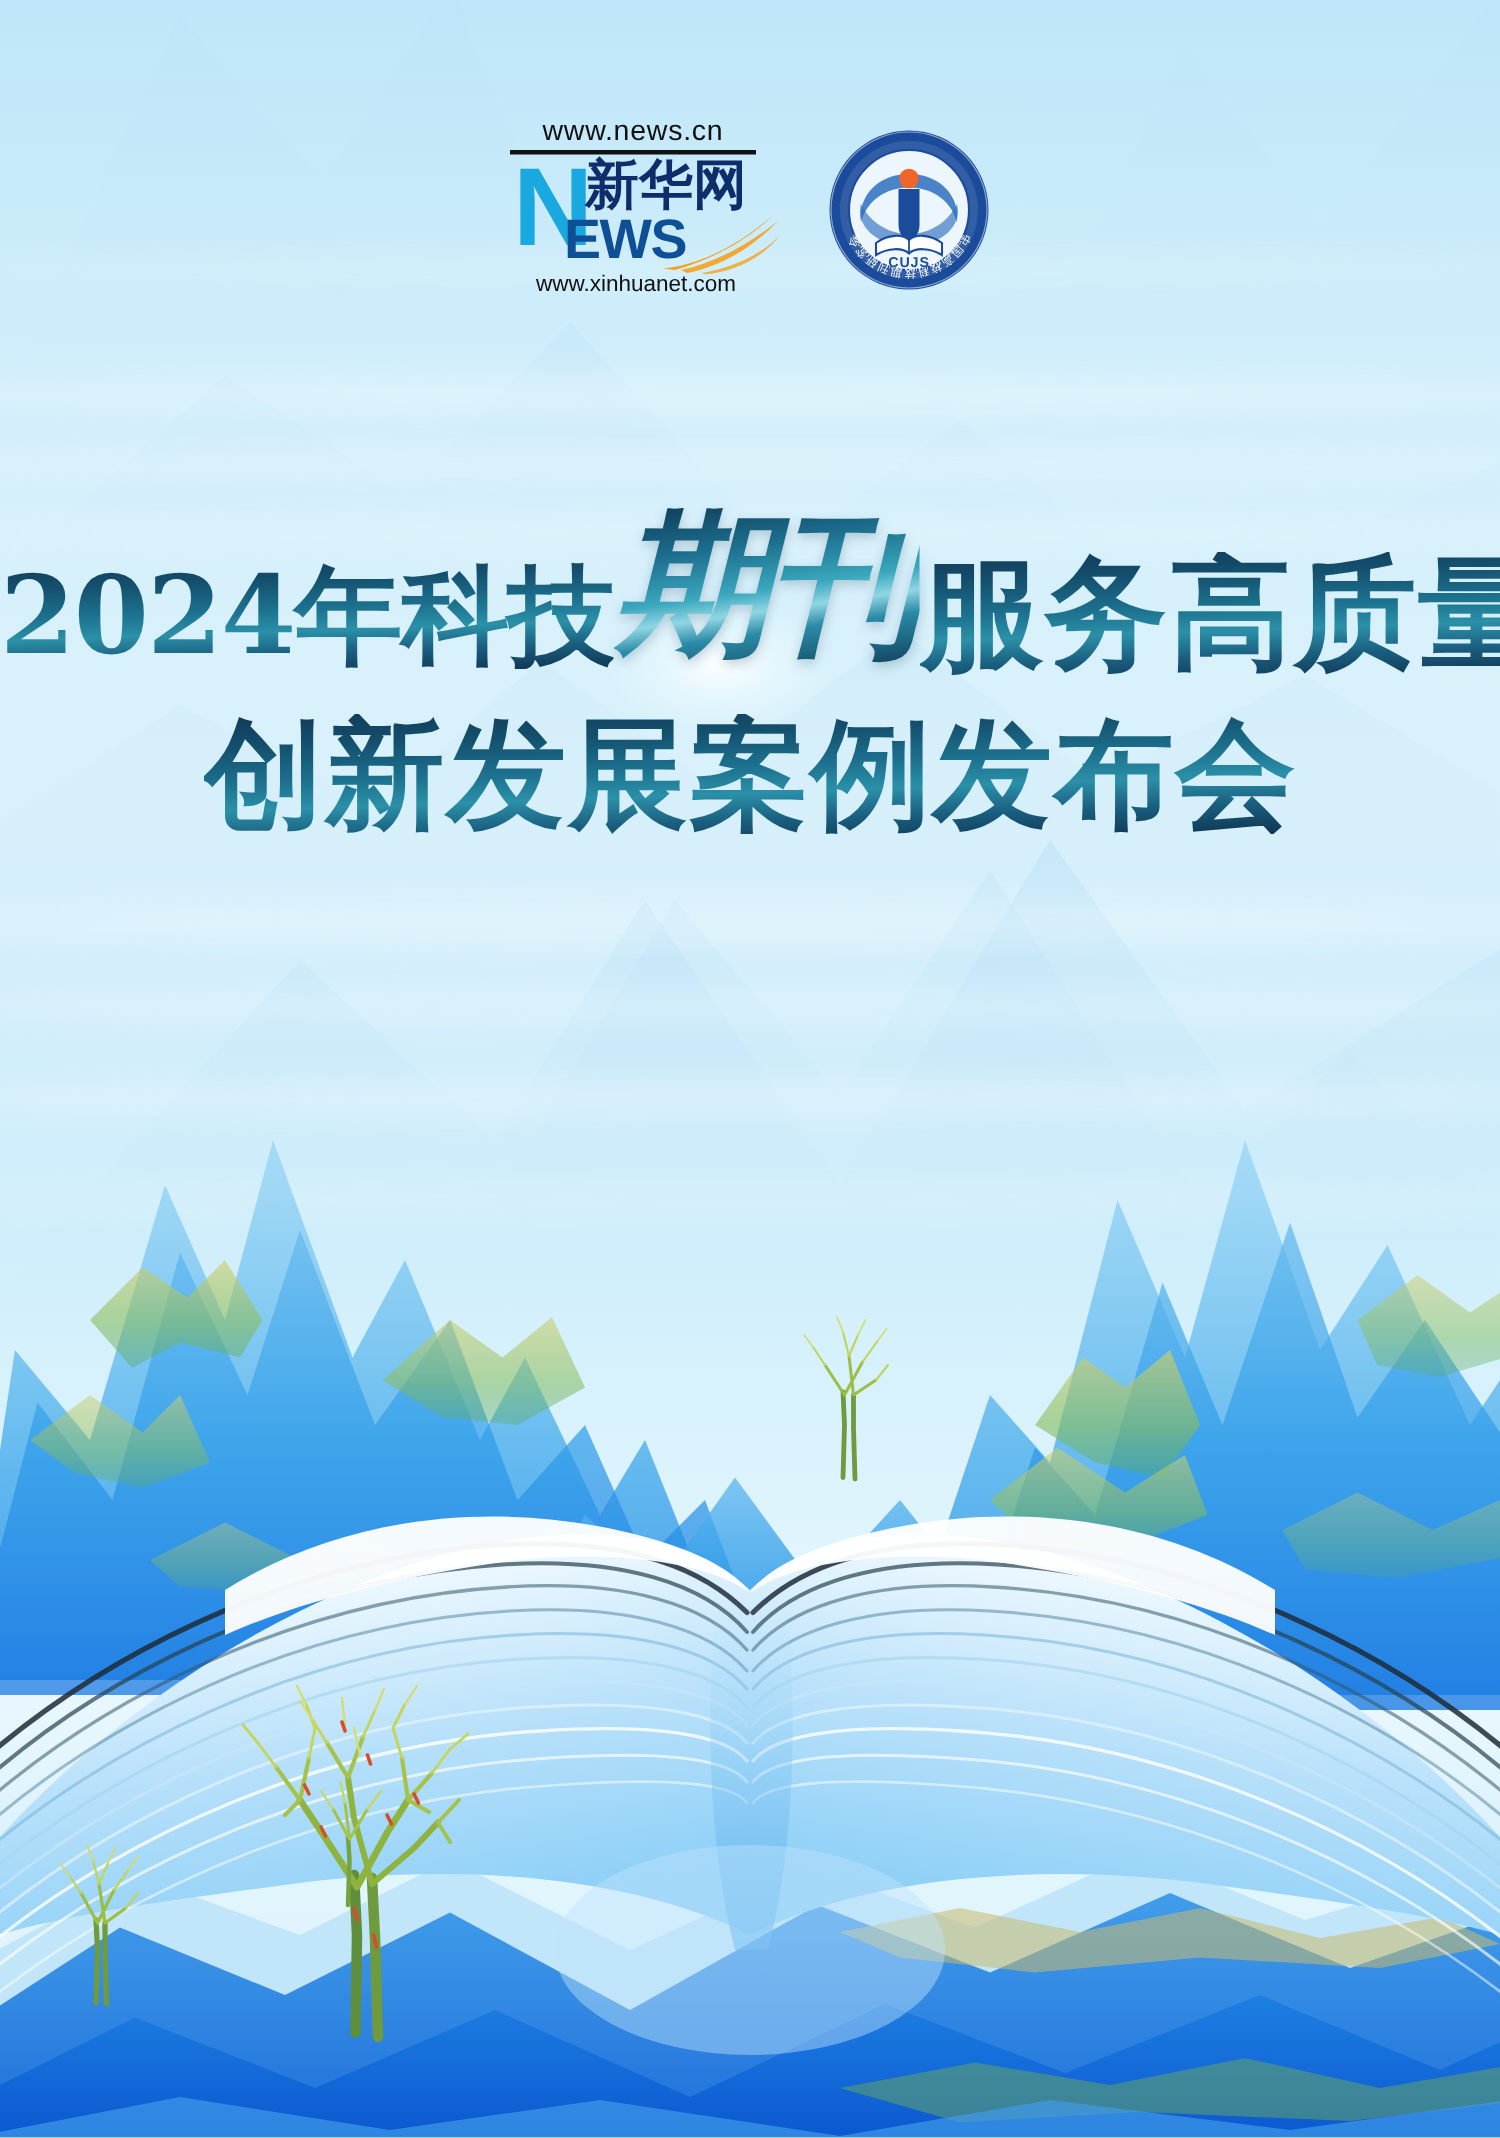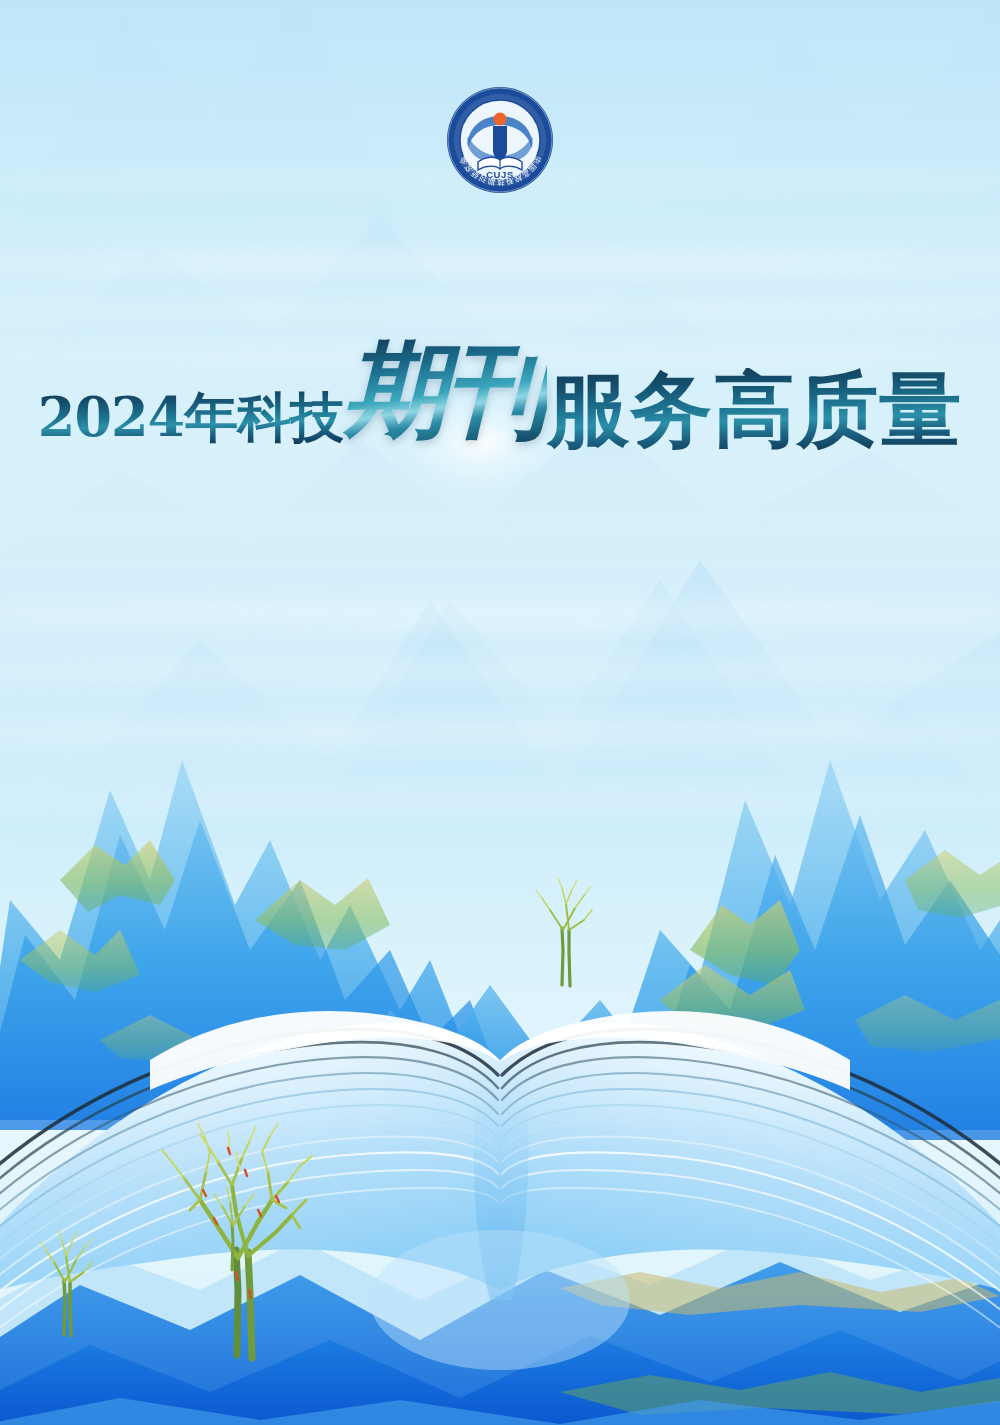--- a/index.html
+++ b/index.html
@@ -154,21 +154,21 @@
         #1d7390 46%,
         #2b90a8 62%,
         #1a5d7e 80%,
         #0f3550 100%);
     -webkit-background-clip: text;
     background-clip: text;
     color: transparent;
     -webkit-text-fill-color: transparent;
   }
   .tseg-year {
-    font-size: 54px;
+    font-size: 72px;
     letter-spacing: -1px;
     position: relative;
     top: 0px;
   }
   .tseg-han {
     font-size: 82px;
     letter-spacing: 1px;
     position: relative;
     top: 2px;
   }
@@ -430,20 +430,34 @@
         <path d="M 570 986 L 569 952 L 569 930" stroke="#6f9a3e" stroke-width="3.2"></path>
         <path d="M 563 930 L 550 910 M 563 930 L 575 908 M 569 930 L 566 904 M 569 930 L 584 920" stroke="#9dbe46" stroke-width="2"></path>
         <path d="M 550 910 L 542 898 M 575 908 L 585 894 M 566 904 L 562 888 M 566 904 L 572 890 M 584 920 L 592 910" stroke="#c0d458" stroke-width="1.4"></path>
         <path d="M 542 898 L 536 890 M 585 894 L 591 886 M 562 888 L 558 878 M 572 890 L 577 880" stroke="#d2dc6a" stroke-width="1.1"></path>
       </g>
     </svg>
   </div>
 
   <div id="logo-row">
 
+    <div id="xinhua-logo">
+      <div class="xh-url-top">www.news.cn</div>
+      <div class="xh-main">
+        <span class="xh-N">N</span>
+        <span class="xh-hanzi">新华网</span>
+        <span class="xh-ews">EWS</span>
+        <svg class="xh-swoosh" viewBox="0 0 80 44">
+          <path d="M 2 40 C 24 38 52 26 78 2 C 58 22 34 34 10 41 Z" fill="#F5A11B"></path>
+          <path d="M 14 41 C 38 36 62 22 79 8 C 62 26 40 39 18 43 Z" fill="#F5A11B" opacity="0.9"></path>
+          <path d="M 28 43 C 50 39 68 30 80 18 C 68 33 50 42 30 44 Z" fill="#F5A11B" opacity="0.8"></path>
+        </svg>
+      </div>
+      <div class="xh-url-bottom">www.xinhuanet.com</div>
+    </div>
 
     <div id="cujs-logo">
       <svg viewBox="0 0 108 108">
         <defs>
           <path id="arcTop" d="M 54 54 m -40 0 a 40 40 0 0 1 80 0" transform="rotate(180 54 54)" fill="none"></path>
           <path id="arcBottom" d="M 54 54 m -41 0 a 41 41 0 0 0 82 0" fill="none"></path>
         </defs>
 
         <circle cx="54" cy="54" r="53" fill="#1B4C9C"></circle>
         <circle cx="54" cy="54" r="46" fill="#ffffff" opacity="0.10"></circle>
@@ -472,15 +486,18 @@
         <text x="54" y="92" font-family="Liberation Sans, sans-serif" font-size="9.5" font-weight="bold" fill="#1B4C9C" text-anchor="middle" letter-spacing="0.6">CUJS</text>
       </svg>
     </div>
   </div>
 
   <div id="title-block">
     <div class="title-line" id="title-line-1">
       <div id="calli-glow"></div>
       <span class="tseg tseg-year">2024年科技</span><span class="tseg tseg-calli">期刊</span><span class="tseg tseg-han">服务高质量</span>
     </div>
+    <div class="title-line" id="title-line-2">
+      <span class="tseg tseg-line2">创新发展案例发布会</span>
+    </div>
   </div>
 
 </div>
 
 </body></html>

